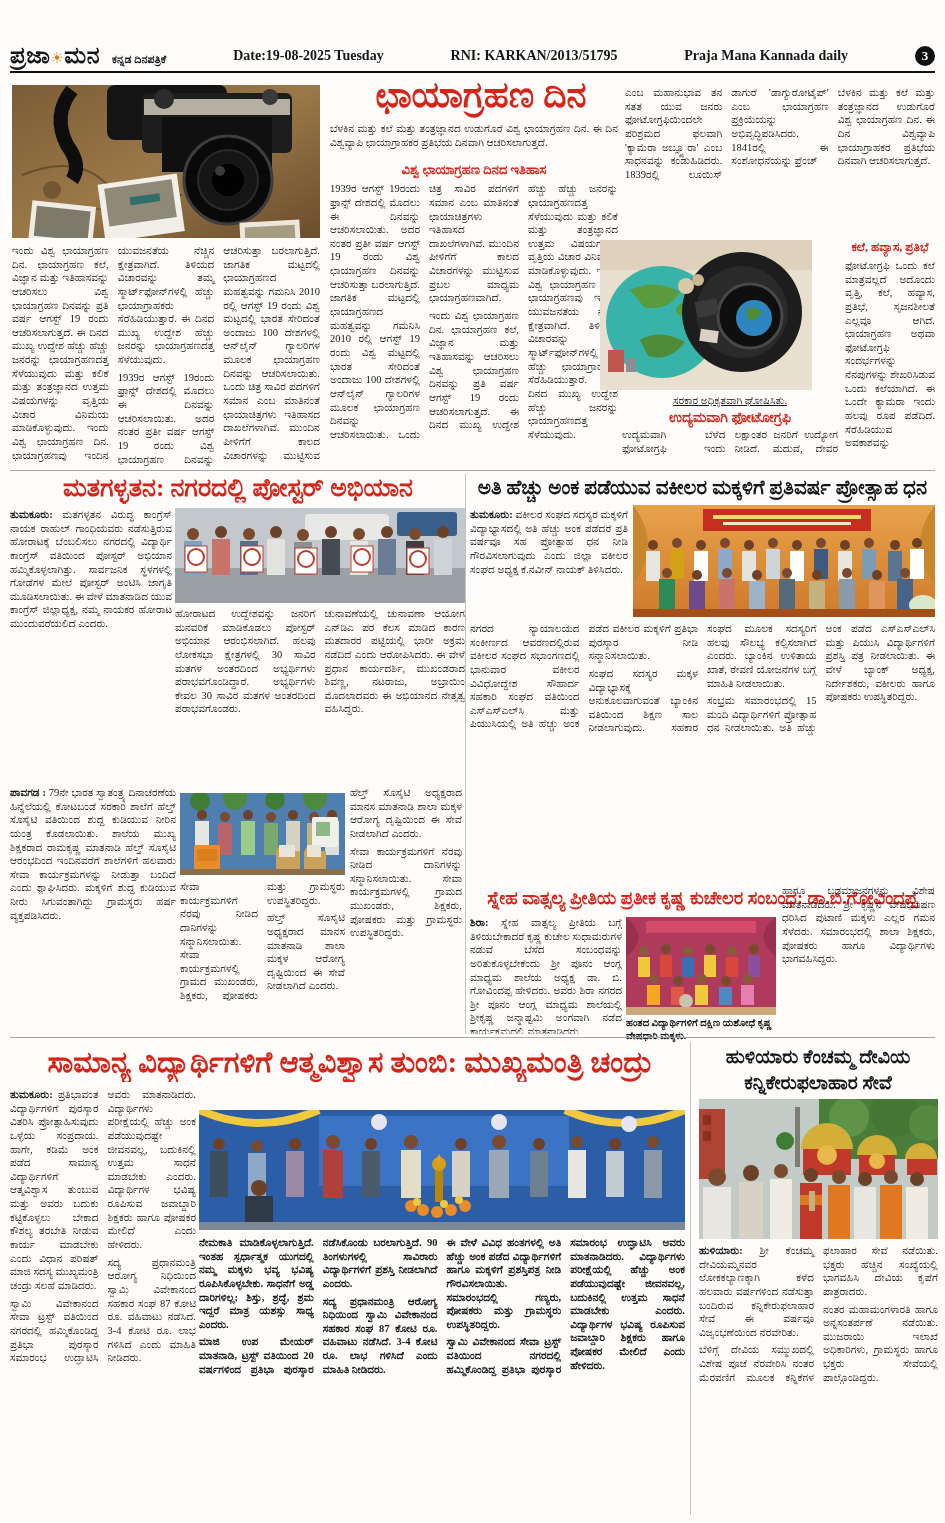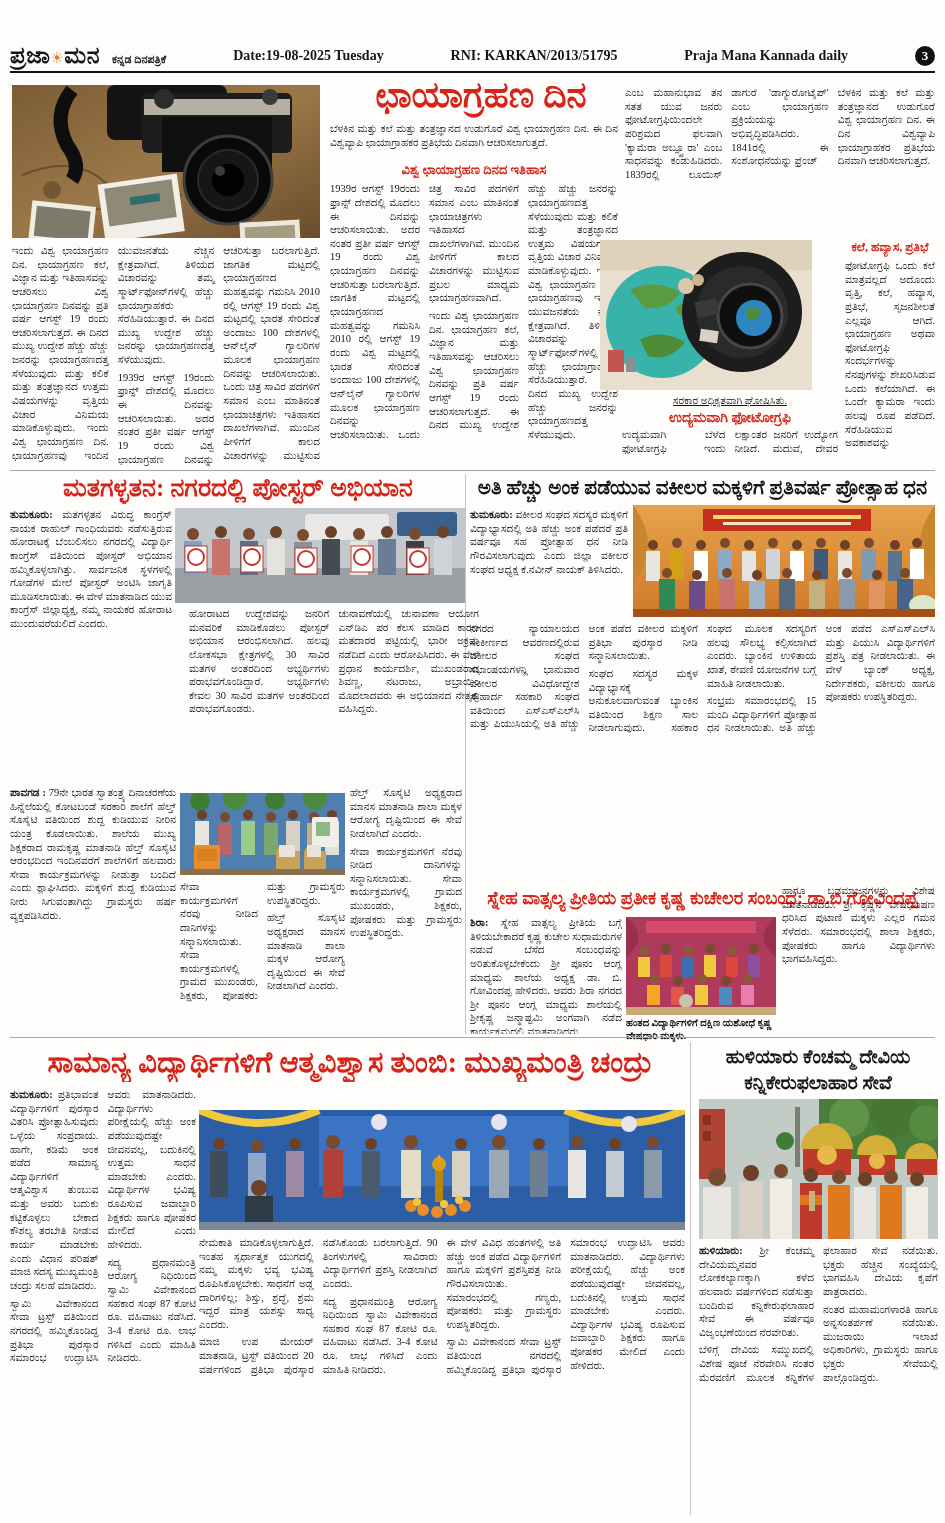--- a/index.html
+++ b/index.html
@@ -203,21 +203,21 @@
           <circle cx="131" cy="51" r="8"></circle>
         <circle cx="187" cy="49" r="8"></circle>
           <circle cx="243" cy="51" r="8"></circle>
       </g>
     </svg>
   </div>
 
   <div class="txt" style="left:10px;top:508px;width:162px;height:228px;">
     <p><b class="dl">ತುಮಕೂರು:</b><span> ಮತಗಳ್ಳತನ ವಿರುದ್ಧ ಕಾಂಗ್ರೆಸ್ ನಾಯಕ ರಾಹುಲ್ ಗಾಂಧಿಯವರು ನಡೆಸುತ್ತಿರುವ ಹೋರಾಟಕ್ಕೆ ಬೆಂಬಲಿಸಲು ನಗರದಲ್ಲಿ ವಿದ್ಯಾರ್ಥಿ ಕಾಂಗ್ರೆಸ್ ವತಿಯಿಂದ ಪೋಸ್ಟರ್ ಅಭಿಯಾನ ಹಮ್ಮಿಕೊಳ್ಳಲಾಗಿತ್ತು. ಸಾರ್ವಜನಿಕ ಸ್ಥಳಗಳಲ್ಲಿ ಗೋಡೆಗಳ ಮೇಲೆ ಪೋಸ್ಟರ್ ಅಂಟಿಸಿ ಜಾಗೃತಿ ಮೂಡಿಸಲಾಯಿತು. ಈ ವೇಳೆ ಮಾತನಾಡಿದ ಯುವ ಕಾಂಗ್ರೆಸ್ ಜಿಲ್ಲಾಧ್ಯಕ್ಷ, ನಮ್ಮ ನಾಯಕರ ಹೋರಾಟ ಮುಂದುವರೆಯಲಿದೆ ಎಂದರು.</span></p>
   </div>
-  <div class="txt c2" style="left:189px;top:607px;width:290px;height:128px;">
+  <div class="txt c2" style="left:175px;top:607px;width:290px;height:128px;">
     <p>ಹೋರಾಟದ ಉದ್ದೇಶವನ್ನು ಜನರಿಗೆ ಮನವರಿಕೆ ಮಾಡಿಕೊಡಲು ಪೋಸ್ಟರ್ ಅಭಿಯಾನ ಆರಂಭಿಸಲಾಗಿದೆ. ಹಲವು ಲೋಕಸಭಾ ಕ್ಷೇತ್ರಗಳಲ್ಲಿ 30 ಸಾವಿರ ಮತಗಳ ಅಂತರದಿಂದ ಅಭ್ಯರ್ಥಿಗಳು ಪರಾಭವಗೊಂಡಿದ್ದಾರೆ. ಅಭ್ಯರ್ಥಿಗಳು ಕೇವಲ 30 ಸಾವಿರ ಮತಗಳ ಅಂತರದಿಂದ ಪರಾಭವಗೊಂಡರು.</p>
     <p>ಚುನಾವಣೆಯಲ್ಲಿ ಚುನಾವಣಾ ಆಯೋಗ ಎನ್‌ಡಿಎ ಪರ ಕೆಲಸ ಮಾಡಿದ ಕಾರಣ ಮತದಾರರ ಪಟ್ಟಿಯಲ್ಲಿ ಭಾರೀ ಅಕ್ರಮ ನಡೆದಿದೆ ಎಂದು ಆರೋಪಿಸಿದರು. ಈ ವೇಳೆ ಪ್ರಧಾನ ಕಾರ್ಯದರ್ಶಿ, ಮುಖಂಡರಾದ ಶಿವಣ್ಣ, ನಟರಾಜು, ಅಬ್ರಾಯಿಂ ಮೊದಲಾದವರು ಈ ಅಭಿಯಾನದ ನೇತೃತ್ವ ವಹಿಸಿದ್ದರು.</p>
   </div>
 
   <div class="hl" style="left:470px;top:476px;width:465px;height:28px;font-size:20px;text-align:center;">ಅತಿ ಹೆಚ್ಚು ಅಂಕ ಪಡೆಯುವ ವಕೀಲರ ಮಕ್ಕಳಿಗೆ ಪ್ರತಿವರ್ಷ ಪ್ರೋತ್ಸಾಹ ಧನ</div>
 
   <div class="photo" style="left:633px;top:505px;width:302px;height:112px;">
     <svg viewBox="0 0 302 112" preserveAspectRatio="none" aria-hidden="true">
       <defs>
         <linearGradient id="stage" x1="0" y1="0" x2="0" y2="1">
@@ -279,21 +279,21 @@
       </g>
       <ellipse cx="290" cy="100" rx="14" ry="10" fill="#d9e8c8"></ellipse>
       <rect y="104" width="302" height="8" fill="#a34f18"></rect>
     </svg>
   </div>
 
   <div class="txt" style="left:470px;top:508px;width:158px;height:110px;">
     <p><b class="dl">ತುಮಕೂರು:</b><span> ವಕೀಲರ ಸಂಘದ ಸದಸ್ಯರ ಮಕ್ಕಳಿಗೆ ವಿದ್ಯಾಭ್ಯಾಸದಲ್ಲಿ ಅತಿ ಹೆಚ್ಚು ಅಂಕ ಪಡೆದರೆ ಪ್ರತಿ ವರ್ಷವೂ ಸಹ ಪ್ರೋತ್ಸಾಹ ಧನ ನೀಡಿ ಗೌರವಿಸಲಾಗುವುದು ಎಂದು ಜಿಲ್ಲಾ ವಕೀಲರ ಸಂಘದ ಅಧ್ಯಕ್ಷ ಕೆ.ನವೀನ್ ನಾಯಕ್ ತಿಳಿಸಿದರು.</span></p>
   </div>
   <div class="txt c4" style="left:470px;top:622px;width:465px;height:260px;">
-    <p>ನಗರದ ನ್ಯಾಯಾಲಯದ ಸಂಕೀರ್ಣದ ಆವರಣದಲ್ಲಿರುವ ವಕೀಲರ ಸಂಘದ ಸಭಾಂಷಯಗಳನ್ಲಿ ಭಾನುವಾರ ವಕೀಲರ ವಿವಿಧೋದ್ದೇಶ ಸೌಹಾರ್ದ ಸಹಕಾರಿ ಸಂಘದ ವತಿಯಿಂದ ಎಸ್‌ಎಸ್‌ಎಲ್‌ಸಿ ಮತ್ತು ಪಿಯುಸಿಯಲ್ಲಿ ಅತಿ ಹೆಚ್ಚು ಅಂಕ ಪಡೆದ ವಕೀಲರ ಮಕ್ಕಳಿಗೆ ಪ್ರತಿಭಾ ಪುರಸ್ಕಾರ ನೀಡಿ ಸನ್ಮಾನಿಸಲಾಯಿತು.</p>
+    <p>ನಗರದ ನ್ಯಾಯಾಲಯದ ಸಂಕೀರ್ಣದ ಆವರಣದಲ್ಲಿರುವ ವಕೀಲರ ಸಂಘದ ಸಭಾಂಗಣದಲ್ಲಿ ಭಾನುವಾರ ವಕೀಲರ ವಿವಿಧೋದ್ದೇಶ ಸೌಹಾರ್ದ ಸಹಕಾರಿ ಸಂಘದ ವತಿಯಿಂದ ಎಸ್‌ಎಸ್‌ಎಲ್‌ಸಿ ಮತ್ತು ಪಿಯುಸಿಯಲ್ಲಿ ಅತಿ ಹೆಚ್ಚು ಅಂಕ ಪಡೆದ ವಕೀಲರ ಮಕ್ಕಳಿಗೆ ಪ್ರತಿಭಾ ಪುರಸ್ಕಾರ ನೀಡಿ ಸನ್ಮಾನಿಸಲಾಯಿತು.</p>
     <p>ಸಂಘದ ಸದಸ್ಯರ ಮಕ್ಕಳ ವಿದ್ಯಾಭ್ಯಾಸಕ್ಕೆ ಅನುಕೂಲವಾಗುವಂತೆ ಬ್ಯಾಂಕಿನ ವತಿಯಿಂದ ಶಿಕ್ಷಣ ಸಾಲ ನೀಡಲಾಗುವುದು. ಸಹಕಾರ ಸಂಘದ ಮೂಲಕ ಸದಸ್ಯರಿಗೆ ಹಲವು ಸೌಲಭ್ಯ ಕಲ್ಪಿಸಲಾಗಿದೆ ಎಂದರು. ಬ್ಯಾಂಕಿನ ಉಳಿತಾಯ ಖಾತೆ, ಠೇವಣಿ ಯೋಜನೆಗಳ ಬಗ್ಗೆ ಮಾಹಿತಿ ನೀಡಲಾಯಿತು.</p>
     <p>ಸಂಭ್ರಮ ಸಮಾರಂಭದಲ್ಲಿ 15 ಮಂದಿ ವಿದ್ಯಾರ್ಥಿಗಳಿಗೆ ಪ್ರೋತ್ಸಾಹ ಧನ ನೀಡಲಾಯಿತು. ಅತಿ ಹೆಚ್ಚು ಅಂಕ ಪಡೆದ ಎಸ್‌ಎಸ್‌ಎಲ್‌ಸಿ ಮತ್ತು ಪಿಯುಸಿ ವಿದ್ಯಾರ್ಥಿಗಳಿಗೆ ಪ್ರಶಸ್ತಿ ಪತ್ರ ನೀಡಲಾಯಿತು. ಈ ವೇಳೆ ಬ್ಯಾಂಕ್ ಅಧ್ಯಕ್ಷ, ನಿರ್ದೇಶಕರು, ವಕೀಲರು ಹಾಗೂ ಪೋಷಕರು ಉಪಸ್ಥಿತರಿದ್ದರು.</p>
   </div>
 
 
   <div class="photo" style="left:180px;top:793px;width:165px;height:82px;">
     <svg viewBox="0 0 165 82" preserveAspectRatio="none" aria-hidden="true">
       <rect width="165" height="82" fill="#4f7fae"></rect>
       <circle cx="20" cy="8" r="10" fill="#3f7d36"></circle>
         <circle cx="55" cy="5" r="12" fill="#4c8a3e"></circle>
@@ -449,21 +449,21 @@
           <circle cx="218" cy="92" r="4"></circle>
           <circle cx="245" cy="94" r="4"></circle>
           <circle cx="260" cy="90" r="4"></circle>
         </g>
       <circle cx="60" cy="78" r="8" fill="#6d4128"></circle>
         <rect x="46" y="86" width="28" height="34" fill="#2e3a46"></rect>
       <rect y="112" width="486" height="8" fill="#7c8894"></rect>
     </svg>
   </div>
 
-  <div class="txt c4" style="left:199px;top:1236px;width:486px;height:279px;">
+  <div class="txt c4" style="left:199px;top:1236px;width:486px;height:279px;font-weight:bold;">
     <p>ನೇಮಕಾತಿ ಮಾಡಿಕೊಳ್ಳಲಾಗುತ್ತಿದೆ. ಇಂತಹ ಸ್ಪರ್ಧಾತ್ಮಕ ಯುಗದಲ್ಲಿ ನಮ್ಮ ಮಕ್ಕಳು ಭವ್ಯ ಭವಿಷ್ಯ ರೂಪಿಸಿಕೊಳ್ಳಬೇಕು. ಸಾಧನೆಗೆ ಅಡ್ಡ ದಾರಿಗಳಿಲ್ಲ; ಶಿಸ್ತು, ಶ್ರದ್ಧೆ, ಶ್ರಮ ಇದ್ದರೆ ಮಾತ್ರ ಯಶಸ್ಸು ಸಾಧ್ಯ ಎಂದರು.</p>
     <p>ಮಾಜಿ ಉಪ ಮೇಯರ್ ಮಾತನಾಡಿ, ಟ್ರಸ್ಟ್ ವತಿಯಿಂದ 20 ವರ್ಷಗಳಿಂದ ಪ್ರತಿಭಾ ಪುರಸ್ಕಾರ ನಡೆಸಿಕೊಂಡು ಬರಲಾಗುತ್ತಿದೆ. 90 ತಿಂಗಳುಗಳಲ್ಲಿ ಸಾವಿರಾರು ವಿದ್ಯಾರ್ಥಿಗಳಿಗೆ ಪ್ರಶಸ್ತಿ ನೀಡಲಾಗಿದೆ ಎಂದರು.</p>
     <p>ಸದ್ಯ ಪ್ರಧಾನಮಂತ್ರಿ ಆರೋಗ್ಯ ನಿಧಿಯಿಂದ ಸ್ವಾಮಿ ವಿವೇಕಾನಂದ ಸಹಕಾರ ಸಂಘ 87 ಕೋಟಿ ರೂ. ವಹಿವಾಟು ನಡೆಸಿದೆ. 3-4 ಕೋಟಿ ರೂ. ಲಾಭ ಗಳಿಸಿದೆ ಎಂದು ಮಾಹಿತಿ ನೀಡಿದರು.</p>
     <p>ಈ ವೇಳೆ ವಿವಿಧ ಹಂತಗಳಲ್ಲಿ ಅತಿ ಹೆಚ್ಚು ಅಂಕ ಪಡೆದ ವಿದ್ಯಾರ್ಥಿಗಳಿಗೆ ಹಾಗೂ ಮಕ್ಕಳಿಗೆ ಪ್ರಶಸ್ತಿಪತ್ರ ನೀಡಿ ಗೌರವಿಸಲಾಯಿತು. ಸಮಾರಂಭದಲ್ಲಿ ಗಣ್ಯರು, ಪೋಷಕರು ಮತ್ತು ಗ್ರಾಮಸ್ಥರು ಉಪಸ್ಥಿತರಿದ್ದರು.</p>
     <p>ಸ್ವಾಮಿ ವಿವೇಕಾನಂದ ಸೇವಾ ಟ್ರಸ್ಟ್ ವತಿಯಿಂದ ನಗರದಲ್ಲಿ ಹಮ್ಮಿಕೊಂಡಿದ್ದ ಪ್ರತಿಭಾ ಪುರಸ್ಕಾರ ಸಮಾರಂಭ ಉದ್ಘಾಟಿಸಿ ಅವರು ಮಾತನಾಡಿದರು. ವಿದ್ಯಾರ್ಥಿಗಳು ಪರೀಕ್ಷೆಯಲ್ಲಿ ಹೆಚ್ಚು ಅಂಕ ಪಡೆಯುವುದಷ್ಟೇ ಜೀವನವಲ್ಲ, ಬದುಕಿನಲ್ಲಿ ಉತ್ತಮ ಸಾಧನೆ ಮಾಡಬೇಕು ಎಂದರು. ವಿದ್ಯಾರ್ಥಿಗಳ ಭವಿಷ್ಯ ರೂಪಿಸುವ ಜವಾಬ್ದಾರಿ ಶಿಕ್ಷಕರು ಹಾಗೂ ಪೋಷಕರ ಮೇಲಿದೆ ಎಂದು ಹೇಳಿದರು.</p>
   </div>
 
   <div class="hl" style="left:697px;top:1044px;width:242px;height:52px;font-size:19px;line-height:1.35;">
     <div>ಹುಳಿಯಾರು ಕೆಂಚಮ್ಮ ದೇವಿಯ</div>
     <div>ಕನ್ನಿಕೇರುಫಲಾಹಾರ ಸೇವೆ</div>

